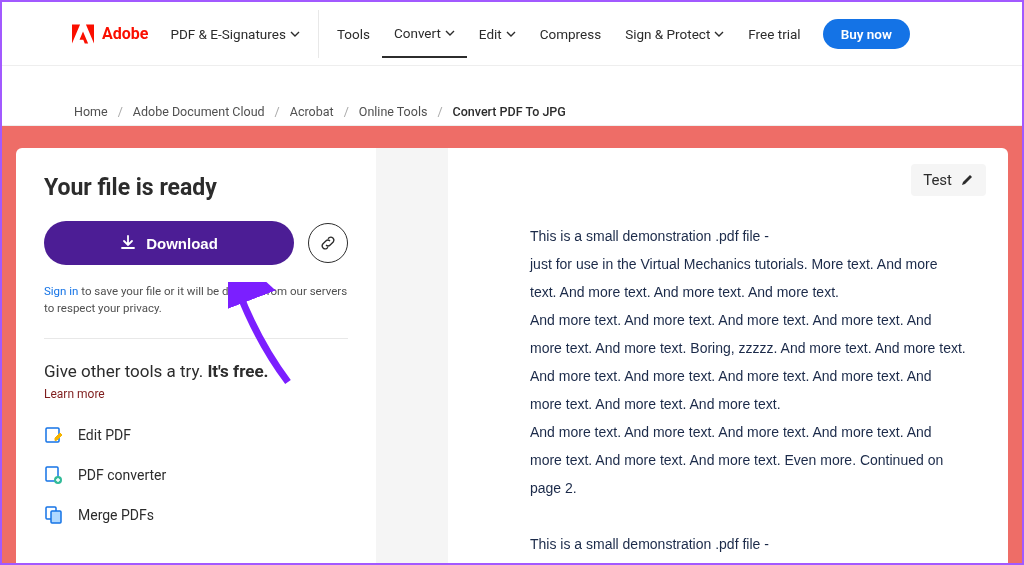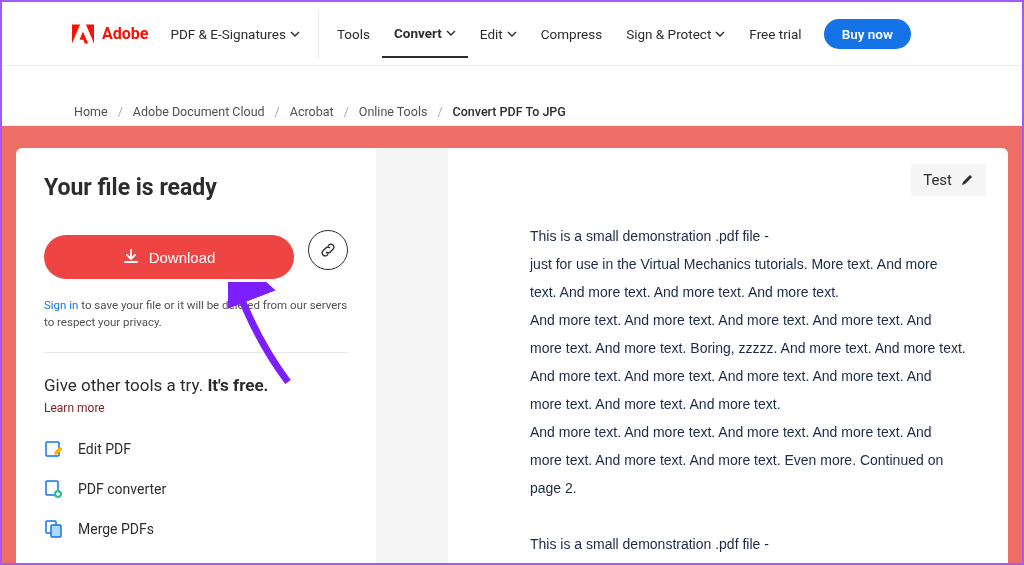--- a/index.html
+++ b/index.html
@@ -3,34 +3,34 @@
 <meta charset="utf-8">
 <style>
   * { box-sizing: border-box; margin: 0; padding: 0; }
   body { font-family: -apple-system, BlinkMacSystemFont, "Segoe UI", Roboto, Arial, sans-serif; width: 1024px; height: 565px; overflow: hidden; background: #fff; border: 2px solid #a259ff; position: relative; }
   
   .topnav { height: 64px; display: flex; align-items: center; padding: 0 12px 0 70px; border-bottom: 1px solid #eee; }
   .logo { display: flex; align-items: center; gap: 8px; font-weight: 700; color: #fa0f00; margin-right: 10px; }
   .logo svg { width: 22px; height: 20px; }
   .nav-item { padding: 0 12px; height: 48px; display: flex; align-items: center; gap: 4px; font-size: 13.5px; color: #2c2c2c; cursor: pointer; white-space: nowrap; }
   .nav-item.sep { border-right: 1px solid #e8e8e8; padding-right: 18px; margin-right: 6px; }
-  .nav-item.active { border-bottom: 2px solid #2c2c2c; font-weight: 700; }
+  .nav-item.active { border-bottom: 2px solid #2c2c2c; font-weight: 400; }
   .chev { width: 10px; height: 10px; }
   .btn-buy { background: #1473e6; color: #fff; border-radius: 16px; padding: 7px 18px; font-size: 13.5px; font-weight: 600; margin-left: 10px; cursor: pointer; }
   
   .breadcrumb { height: 28px; display: flex; align-items: center; padding: 0 12px 0 72px; gap: 10px; font-size: 12.5px; color: #505050; border-bottom: 1px solid #eee; margin-top: 32px; }
   .breadcrumb .sep { color: #aaa; }
   .breadcrumb .cur { color: #2c2c2c; font-weight: 500; }
   
   .stage { background: #ee6d67; padding: 22px 14px 0 14px; height: calc(565px - 48px - 28px - 4px); display: flex; gap: 0; }
   
   .left-card { background: #fff; border-radius: 6px 0 0 0; width: 360px; padding: 26px 28px 20px 28px; overflow: hidden; }
   .left-card h2 { font-size: 23px; font-weight: 700; color: #2c2c2c; margin-bottom: 20px; }
   .dl-row { display: flex; align-items: center; gap: 14px; margin-bottom: 18px; }
-  .btn-download { flex: 1; background: #ef4444; color: #fff; border: none; border-radius: 22px; height: 44px; display: flex; align-items: center; justify-content: center; gap: 10px; font-size: 15px; font-weight: 400; cursor: pointer; margin-top: 14px; }
+  .btn-download { flex: 1; background: #4c1d95; color: #fff; border: none; border-radius: 22px; height: 44px; display: flex; align-items: center; justify-content: center; gap: 10px; font-size: 15px; font-weight: 700; cursor: pointer; }
   .btn-link { width: 40px; height: 40px; border: 1.5px solid #2c2c2c; border-radius: 50%; display: flex; align-items: center; justify-content: center; cursor: pointer; }
   .note { font-size: 11.5px; color: #505050; line-height: 1.5; margin-bottom: 20px; }
   .note a { color: #1473e6; text-decoration: none; }
   .hr { border: none; border-top: 1px solid #e8e8e8; margin-bottom: 22px; }
   .promo { font-size: 17px; color: #2c2c2c; margin-bottom: 6px; }
   .promo b { font-weight: 700; }
   .learn { font-size: 12px; color: #7f1d1d; text-decoration: none; display: block; margin-bottom: 24px; }
   .tool-list { display: flex; flex-direction: column; gap: 20px; }
   .tool-item { display: flex; align-items: center; gap: 14px; cursor: pointer; }
   .tool-item .ticon { width: 20px; height: 20px; display: flex; align-items: center; justify-content: center; }

